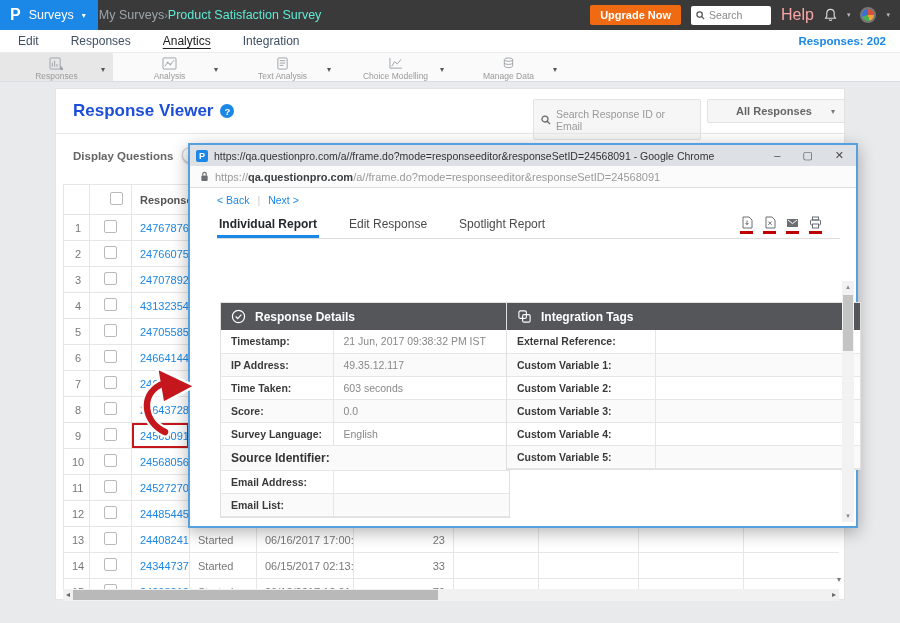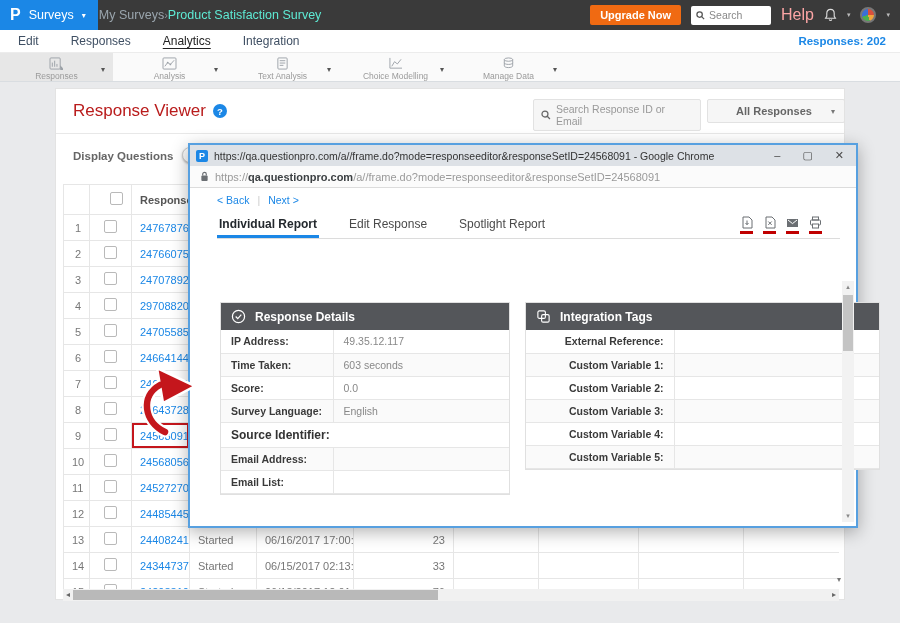--- a/index.html
+++ b/index.html
@@ -35,24 +35,24 @@
   .tool-group.active { background:#e7e7e7; }
   .tool-main { display:flex; flex-direction:column; align-items:center; justify-content:center; gap:1px; }
   .tool-label { font-size:8.5px; color:#9a9a9a; }
   .tool-caret { position:absolute; right:8px; top:12px; color:#555; font-size:8px; }
   .tool-icon svg { display:block; }
 
   
   .page-bg { position:absolute; left:0; top:82px; width:900px; height:541px; background:#e9eaec; }
   .card { position:absolute; left:55px; top:88px; width:790px; height:512px; background:#fff; border:1px solid #e3e3e3; z-index:1; }
   .viewer-title-row { position:absolute; left:17px; top:12px; display:flex; align-items:center; gap:7px; }
-  .viewer-title { font-size:17px; color:#b91c1c; font-weight:400; }
+  .viewer-title { font-size:17px; color:#1d4ed8; font-weight:700; }
   .help-circle { width:14px; height:14px; border-radius:50%; background:#1b87e6; color:#fff; font-size:9.5px; font-weight:700; display:flex; align-items:center; justify-content:center; }
   .card-divider { position:absolute; left:0; top:44px; width:100%; height:1px; background:#e8e8e8; }
-  .card-search { position:absolute; left:477px; top:10px; width:168px; height:32px; background:#f6f6f6; border:1px solid #e2e2e2; border-radius:2px; display:flex; align-items:center; gap:5px; padding:0 7px; }
+  .card-search { position:absolute; left:477px; top:10px; width:168px; height:41px; background:#f6f6f6; border:1px solid #e2e2e2; border-radius:2px; display:flex; align-items:center; gap:5px; padding:0 7px; }
   .card-search span { color:#999; font-size:10.5px; }
   .filter-dd { position:absolute; left:651px; top:10px; width:138px; height:24px; background:#f6f6f6; border:1px solid #e2e2e2; border-radius:2px; display:flex; align-items:center; padding:0 9px; cursor:pointer; }
   .filter-dd span.flabel { color:#666; font-size:11px; font-weight:700; margin:1px auto; }
   .filter-dd .dd-caret { color:#777; font-size:8px; }
   .dq-row { position:absolute; left:17px; top:60px; display:flex; align-items:center; gap:10px; }
   .dq-label { font-size:11.5px; color:#666; font-weight:700; }
   .toggle { width:30px; height:13px; border-radius:8px; background:#d8d8d8; position:relative; cursor:pointer; }
   .toggle .knob { position:absolute; left:-1px; top:-2px; width:16px; height:16px; border-radius:50%; background:#fbfbfb; border:1px solid #ccc; box-shadow:0 1px 2px rgba(0,0,0,.25); }
 
   
@@ -94,21 +94,21 @@
   .backnext span { cursor:pointer; }
   .tabs { position:absolute; left:27px; top:24px; right:16px; height:27px; border-bottom:1px solid #dcdcdc; display:flex; gap:28px; }
   .tab { font-size:12px; color:#4a4a4a; padding:5px 2px; cursor:pointer; }
   .tab.active { color:#23282d; font-weight:700; border-bottom:3px solid #1b87e6; }
   .export-icons { position:absolute; right:34px; top:28px; display:flex; gap:10px; }
   .exp { display:flex; flex-direction:column; align-items:center; gap:2px; cursor:pointer; }
   .exp .redline { width:13px; height:3px; background:#c00000; }
 
   .panel { position:absolute; top:114px; border:1px solid #e0e0e0; }
   .panel-left { left:30px; width:290px; }
-  .panel-right { left:335px; width:355px;text-align:right; }
+  .panel-right { left:316px; width:355px; }
   .panel-header { height:27px; background:#54565a; color:#fff; display:flex; align-items:center; gap:9px; padding:0 10px; font-size:12px; font-weight:700; }
   table.detail { border-collapse:collapse; width:100%; table-layout:fixed; }
   table.detail td { border-bottom:1px solid #e6e6e6; font-size:10.5px; height:23px; padding:0 10px; background:#fff; }
   table.detail tr:nth-child(even) td { background:#fafafa; }
   table.detail td.lbl { font-weight:700; color:#3a3a3a; border-right:1px solid #e6e6e6; }
   table.detail td.val { color:#888; }
   table.detail td.full { font-weight:700; color:#333; font-size:12px; height:25px; }
   .pl-lbl td.lbl { width:112px; }
   .pr-lbl td.lbl { width:148px; }
 
@@ -322,21 +322,21 @@
             <td></td>
             <td class="right"></td>
             <td></td>
             <td></td>
             <td></td>
             <td></td>
           </tr>
           <tr>
             <td class="num">4</td>
             <td class="cbcell"><span class="checkbox"></span></td>
-            <td class="idcell"><span class="idlink">29708820</span></td>
+            <td class="idcell"><span class="idlink">43132354</span></td>
             <td></td>
             <td></td>
             <td class="right"></td>
             <td></td>
             <td></td>
             <td></td>
             <td></td>
           </tr>
           <tr>
             <td class="num">5</td>
@@ -546,20 +546,24 @@
       <div class="panel-header">
         <svg width="15" height="15" viewBox="0 0 16 16">
             <circle cx="8" cy="8" r="6.5" fill="none" stroke="#fff" stroke-width="1.3"></circle>
             <polyline points="5,8 7.2,10.2 11,6" fill="none" stroke="#fff" stroke-width="1.3"></polyline>
           </svg>
         <span>Response Details</span>
       </div>
       <table class="detail pl-lbl">
           <tbody id="rd-tbody">
             <tr>
+              <td class="lbl">Timestamp:</td>
+              <td class="val">21 Jun, 2017 09:38:32 PM IST</td>
+            </tr>
+            <tr>
               <td class="lbl">IP Address:</td>
               <td class="val">49.35.12.117</td>
             </tr>
             <tr>
               <td class="lbl">Time Taken:</td>
               <td class="val">603 seconds</td>
             </tr>
             <tr>
               <td class="lbl">Score:</td>
               <td class="val">0.0</td>

